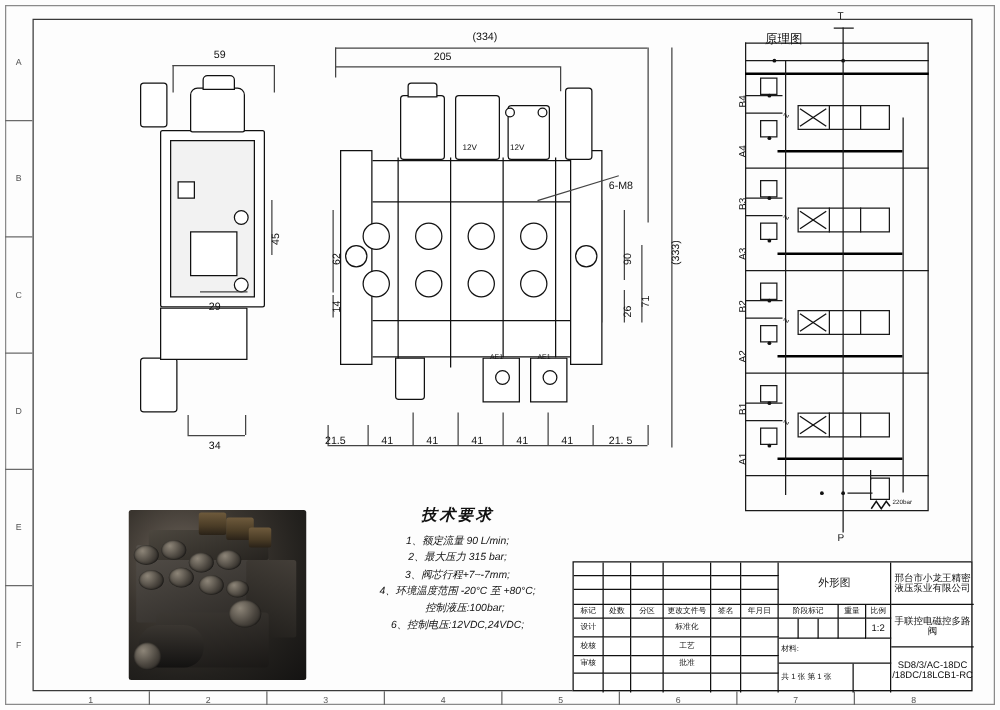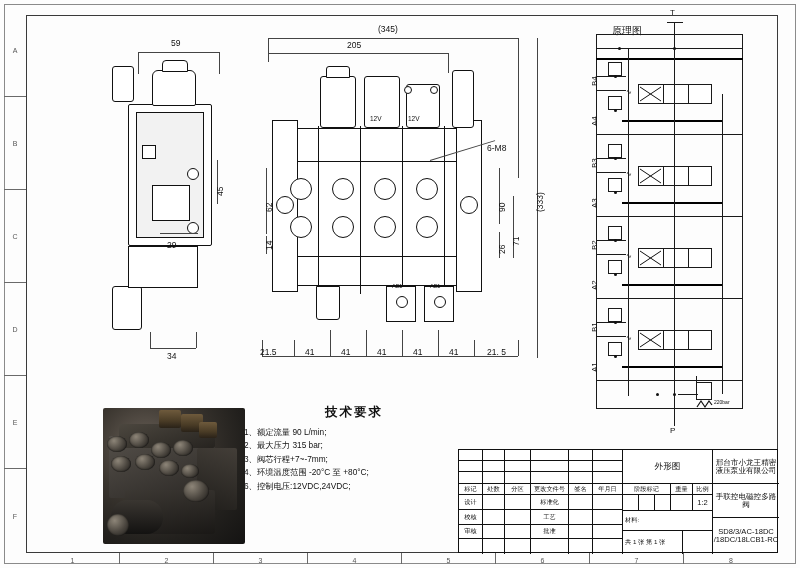--- a/index.html
+++ b/index.html
@@ -46,30 +46,30 @@
   .h { height: 1px; }
   .v { width: 1px; }
   .thin { background: #444; }
   .dim { position: absolute; font-size: 8.5px; color: #111;
          font-family: "Liberation Sans", sans-serif; white-space: nowrap; }
   .dim.rot { transform-origin: 0 0; transform: rotate(-90deg); }  
   .part { position: absolute; border: 1px solid #111; background: #fff; }
   .partg { position: absolute; border: 1px solid #111; background: #f2f2f2; }
 
   
-  #tech { position: absolute; left: 244px; top: 404px; width: 220px; }
+  #tech { position: absolute; left: 256px; top: 404px; width: 220px; font-style: italic; }
   #tech .tt {
     font-size: 12.5px; font-weight: bold; text-align: center;
     letter-spacing: 2px; margin-bottom: 5px; color: #111;
   }
   #tech li {
     font-size: 8.3px; line-height: 1.62; color: #111; list-style: none;
     white-space: nowrap;
   }
-  #tech ol { margin: 0; padding: 0; }
+  #tech ol { margin: 0; padding: 0; text-align: center; }
   #tech .ind { padding-left: 12px; }
 
   
   #photo {
     position: absolute; left: 103px; top: 408px;
     width: 142px; height: 136px;
     background:
       radial-gradient(ellipse at 30% 28%, #6a6158 0%, #3a352f 38%, #22201d 70%, #141312 100%);
     border-radius: 2px;
   }
@@ -189,21 +189,21 @@
     <div class="ln v thin" style="left:150px;top:332px;height:16px;"></div>
     <div class="ln v thin" style="left:196px;top:332px;height:16px;"></div>
     <div class="dim" style="left:167px;top:351px;">34</div>
   </div>
 
   <div>
 
     <div class="ln h thin" style="left:268px;top:38px;width:250px;"></div>
     <div class="ln v thin" style="left:268px;top:38px;height:24px;"></div>
     <div class="ln v thin" style="left:518px;top:38px;height:140px;"></div>
-    <div class="dim" style="left:378px;top:24px;">(345)</div>
+    <div class="dim" style="left:378px;top:24px;">(334)</div>
 
     <div class="ln h thin" style="left:268px;top:53px;width:180px;"></div>
     <div class="ln v thin" style="left:448px;top:53px;height:20px;"></div>
     <div class="dim" style="left:347px;top:40px;">205</div>
 
     <div class="part" style="left:272px;top:160px;width:210px;height:98px;"></div>
     <div class="part" style="left:278px;top:128px;width:198px;height:34px;"></div>
     <div class="part" style="left:278px;top:256px;width:198px;height:30px;"></div>
 
     <div class="part" style="left:272px;top:120px;width:26px;height:172px;"></div>
@@ -389,20 +389,21 @@
     <div class="slab" style="left:122px;top:371px;font-size:5px;">220bar</div>
   </div>
 
   <div id="tech">
     <div class="tt">技术要求</div>
     <ol>
       <li>1、额定流量  90 L/min;</li>
       <li>2、最大压力  315 bar;</li>
       <li>3、阀芯行程+7~-7mm;</li>
       <li>4、环境温度范围 -20°C 至 +80°C;</li>
+      <li class="ind">控制液压:100bar;</li>
       <li>6、控制电压:12VDC,24VDC;</li>
     </ol>
   </div>
 
   <div id="photo">
     <div class="blk" style="left:6px;top:28px;width:106px;height:62px;background:linear-gradient(160deg,#55504a,#2b2825);"></div>
     <div class="blk" style="left:16px;top:16px;width:96px;height:24px;background:linear-gradient(160deg,#4c473f,#26231f);"></div>
     <div class="blk" style="left:94px;top:40px;width:40px;height:62px;background:linear-gradient(200deg,#433e38,#201e1b);border-radius:2px;"></div>
     <div class="blk" style="left:22px;top:82px;width:90px;height:44px;background:linear-gradient(170deg,#3c3833,#1a1816);border-radius:3px;"></div>
     <div class="coil" style="left:56px;top:2px;width:22px;height:18px;"></div>

